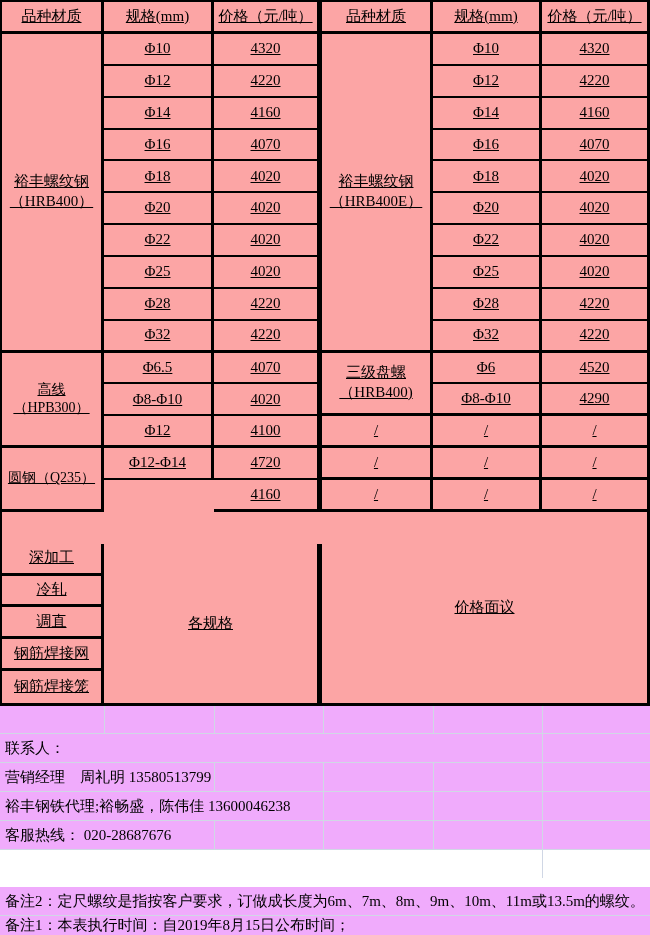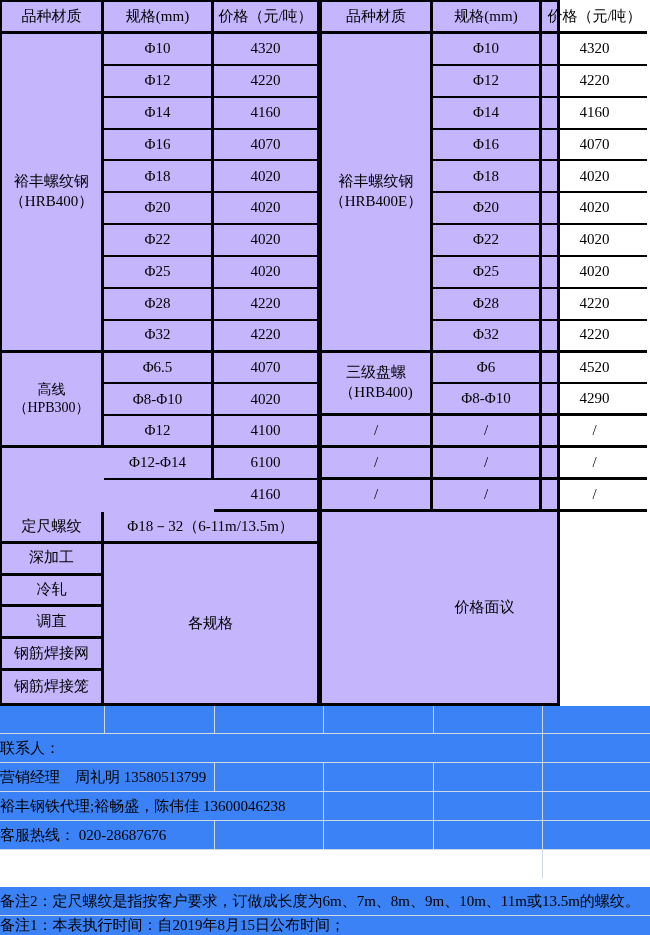--- a/index.html
+++ b/index.html
@@ -2,48 +2,49 @@
 <html style="--border: #000000; --grid: #d0d7e5;"><head>
 <meta charset="utf-8">
 <style>
   html,body { margin:0; padding:0; background:#fff; }
   body { width:650px; height:935px; position:relative; overflow:hidden;
          font-family:"Liberation Serif","DejaVu Serif",serif; color:#000; }
   #sheet { position:relative; width:650px; height:935px; background:#fff; }
 
   
   .tbl {
-    position:absolute; left:0; top:0; width:560px; height:706px;
-    box-sizing:border-box; background:#c4b5fd;
+    position:absolute; left:0; top:0; width:650px; height:706px;
+    box-sizing:border-box; background:#fca5a5;
     border:3px solid var(--border,#000);
     border-top-width:2px; border-left-width:2px;
     display:grid;
     grid-template-columns:102px 110px 108px 111px 109px 105px;
     grid-template-rows:32px repeat(21, 1fr);
+    text-decoration:underline;
   }
   .c {
     box-sizing:border-box;
     border-right:3px solid var(--border,#000);
     border-bottom:2px solid var(--border,#000);
     display:flex; align-items:center; justify-content:center;
     font-size:15px; line-height:1.3; text-align:center;
     white-space:pre-line; overflow:hidden;
   }
   .b3 { border-bottom-width:3px; }
   .b0 { border-bottom:none; }
   .r5 { border-right-width:5px; }
   .r0 { border-right:none; }
   .fs14 { font-size:14px; }
 
   
   .frow {
     position:absolute; left:0; width:650px; box-sizing:border-box;
     border-bottom:1px solid var(--grid,#d0d7e5);
-    display:flex; align-items:center; 
-    font-size:15px; white-space:nowrap; overflow:hidden; background:#3b82f6;
+    display:flex; align-items:center; padding-left:5px;
+    font-size:15px; white-space:nowrap; overflow:hidden; background:#f0abfc;
   }
   .vl { position:absolute; width:1px; background:var(--grid,#d0d7e5); }
 </style>
 </head>
 <body>
 
 <div id="sheet">
 
   <div class="tbl">
 
@@ -78,26 +79,25 @@
     <div class="c b3 r5" style="grid-area:11/3/12/4">4220</div>
 
     <div class="c b3 fs14" style="grid-area:12/1/15/2">高线（HPB300）</div>
     <div class="c" style="grid-area:12/2/13/3">Φ6.5</div>
     <div class="c r5" style="grid-area:12/3/13/4">4070</div>
     <div class="c" style="grid-area:13/2/14/3">Φ8-Φ10</div>
     <div class="c r5" style="grid-area:13/3/14/4">4020</div>
     <div class="c b3" style="grid-area:14/2/15/3">Φ12</div>
     <div class="c b3 r5" style="grid-area:14/3/15/4">4100</div>
 
+    <div class="c b3 fs14" style="grid-area:15/1/17/2">圆钢（Q235）</div>
     <div class="c" style="grid-area:15/2/16/3">Φ12-Φ14</div>
-    <div class="c r5" style="grid-area:15/3/16/4">6100</div>
+    <div class="c r5" style="grid-area:15/3/16/4">4720</div>
     <div class="c b3 r5" style="grid-area:16/3/17/4">4160</div>
 
-    <div class="c b3" style="grid-area:17/1/18/2">定尺螺纹</div>
-    <div class="c b3 r5" style="grid-area:17/2/18/4">Φ18－32（6-11m/13.5m）</div>
 
     <div class="c b3" style="grid-area:18/1/19/2">深加工</div>
     <div class="c b3" style="grid-area:19/1/20/2">冷轧</div>
     <div class="c b3" style="grid-area:21/1/22/2">钢筋焊接网</div>
     <div class="c b3" style="grid-area:20/1/21/2">调直</div>
     <div class="c b0" style="grid-area:22/1/23/2">钢筋焊接笼</div>
     <div class="c b0 r5" style="grid-area:18/2/23/4">各规格</div>
 
     <div class="c b3" style="grid-area:2/4/12/5">裕丰螺纹钢
 （HRB400E）</div>

